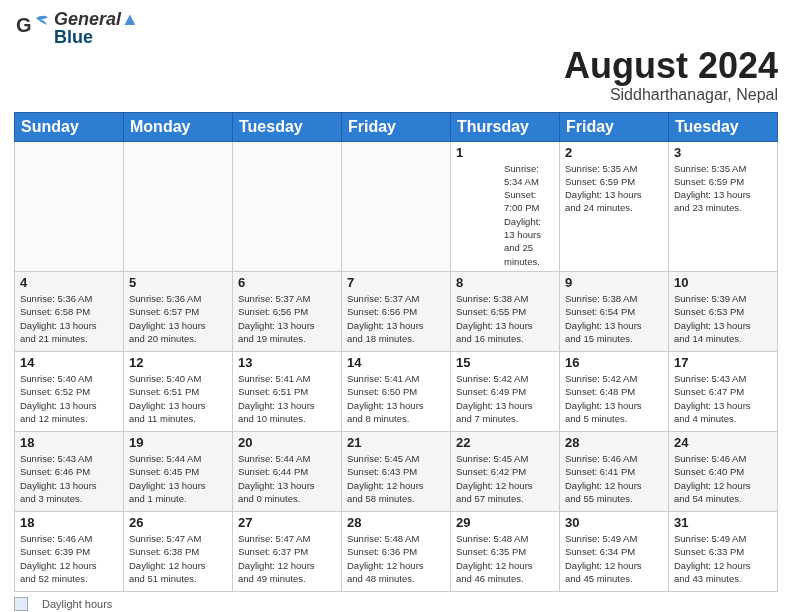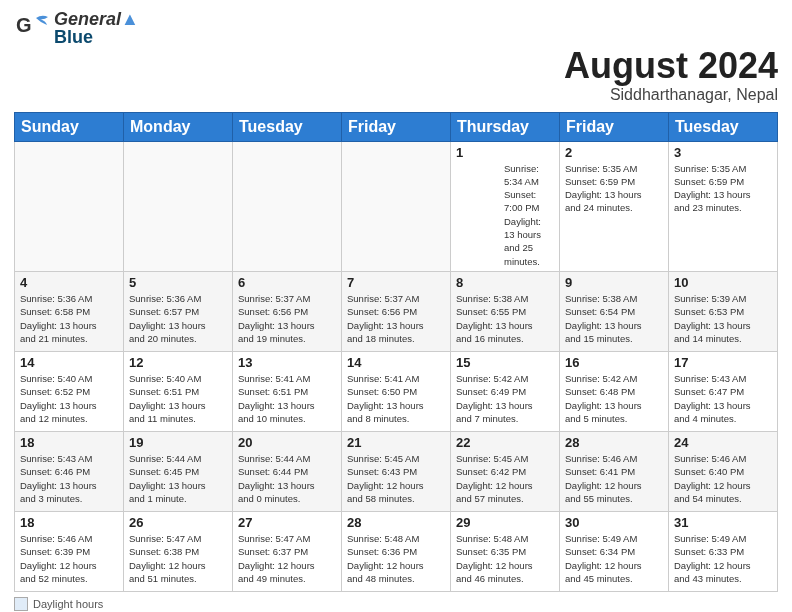--- a/index.html
+++ b/index.html
@@ -88,21 +88,21 @@
       display: flex;
       align-items: center;
       gap: 16px;
       margin-top: 5px;
       font-size: 11px;
       color: #555;
     }
     .legend-item {
       display: flex;
       align-items: center;
-      gap: 5px;
+      gap: 14px;
     }
     .legend-box {
       width: 14px;
       height: 14px;
       border: 1px solid #aaa;
     }
   </style>
 </head>
 <body>
 

